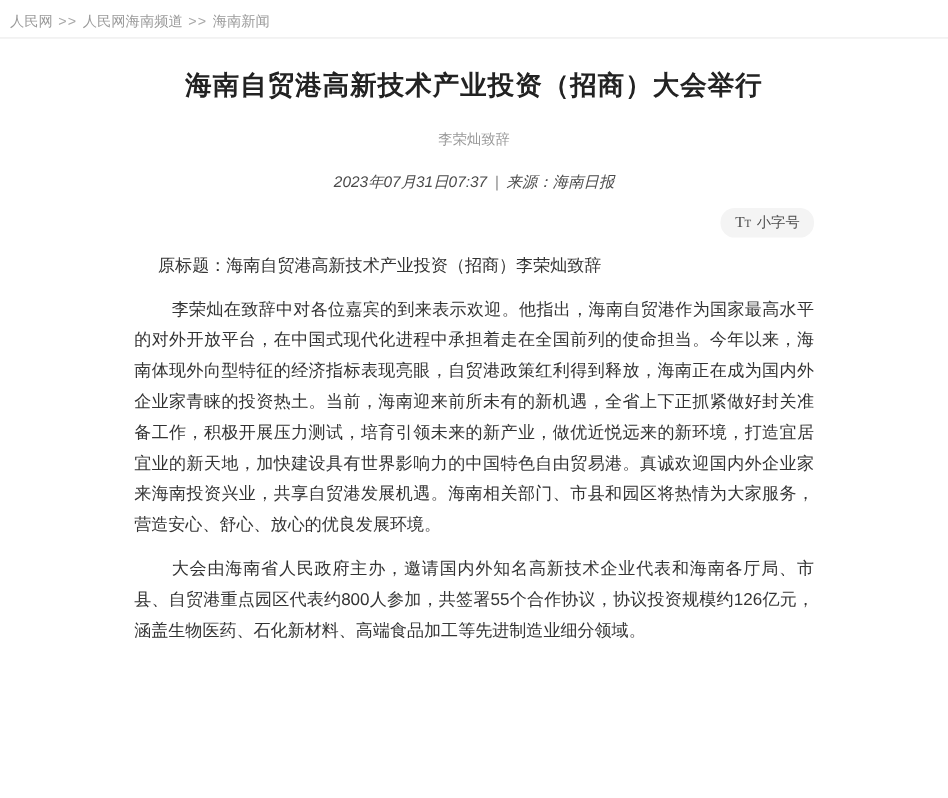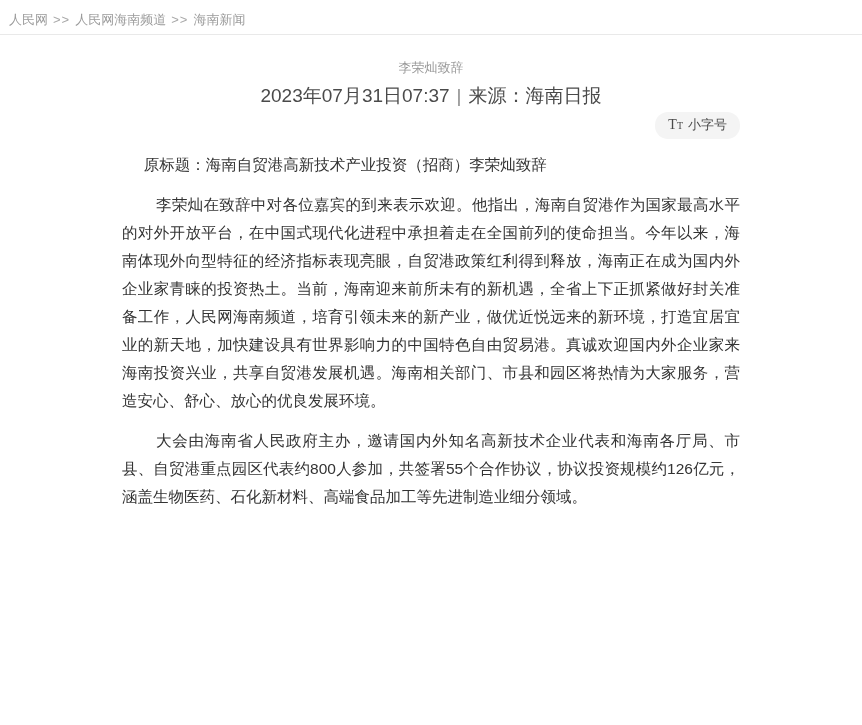--- a/index.html
+++ b/index.html
@@ -27,25 +27,25 @@
   .article-header { text-align: center; }
   .article-title {
     font-size: 24px;
     font-weight: bold;
     color: #222222;
     margin-top: 26px;
     line-height: 33px;
     letter-spacing: 1px;
   }
   .article-subtitle { font-size: 13px; color: #999999; margin-top: 24px; }
-  .article-meta { font-size: 19px; color: #4a4a4a; margin-top: 6px; }
+  .article-meta { font-size: 14px; color: #4a4a4a; margin-top: 21px; font-style: italic; }
   .article-meta .meta-sep { margin: 0 7px; color: #8a8a8a; }
   .article-meta .meta-source { color: #4a4a4a; cursor: pointer; }
   .content { width: 618px; margin: 0 auto; }
-  .toolbar-row { display: flex; justify-content: flex-end; margin-top: 3px; }
+  .toolbar-row { display: flex; justify-content: flex-end; margin-top: 14px; }
   .font-size-button {
     display: inline-flex;
     align-items: baseline;
     background: #f4f4f4;
     border-radius: 13px;
     padding: 4px 13px 5px 13px;
     font-size: 13px;
     color: #4a4a4a;
     cursor: pointer;
     border: none;
@@ -68,37 +68,38 @@
 
 <div class="page">
 
   <div class="breadcrumb">
     <span class="crumb">人民网</span><span class="sep">&gt;&gt;</span><span class="crumb">人民网海南频道</span><span class="sep">&gt;&gt;</span><span class="crumb">海南新闻</span>
   </div>
 
   <div class="top-divider"></div>
 
   <div class="article-header">
+    <h1 class="article-title">海南自贸港高新技术产业投资（招商）大会举行</h1>
     <div class="article-subtitle">李荣灿致辞</div>
     <div class="article-meta">
       <span>2023年07月31日07:37</span><span class="meta-sep">|</span><span>来源：</span><span class="meta-source">海南日报</span>
     </div>
   </div>
 
   <div class="content">
 
     <div class="toolbar-row">
       <button class="font-size-button">
         <span class="font-size-icon"><span class="ft-large">T</span><span class="ft-small">T</span></span>
         <span>小字号</span>
       </button>
     </div>
 
     <div class="article-body">
       <p class="orig-title">原标题：海南自贸港高新技术产业投资（招商）李荣灿致辞</p>
-      <p class="para">李荣灿在致辞中对各位嘉宾的到来表示欢迎。他指出，海南自贸港作为国家最高水平的对外开放平台，在中国式现代化进程中承担着走在全国前列的使命担当。今年以来，海南体现外向型特征的经济指标表现亮眼，自贸港政策红利得到释放，海南正在成为国内外企业家青睐的投资热土。当前，海南迎来前所未有的新机遇，全省上下正抓紧做好封关准备工作，人民网海南频道，培育引领未来的新产业，做优近悦远来的新环境，打造宜居宜业的新天地，加快建设具有世界影响力的中国特色自由贸易港。真诚欢迎国内外企业家来海南投资兴业，共享自贸港发展机遇。海南相关部门、市县和园区将热情为大家服务，营造安心、舒心、放心的优良发展环境。</p>
+      <p class="para">李荣灿在致辞中对各位嘉宾的到来表示欢迎。他指出，海南自贸港作为国家最高水平的对外开放平台，在中国式现代化进程中承担着走在全国前列的使命担当。今年以来，海南体现外向型特征的经济指标表现亮眼，自贸港政策红利得到释放，海南正在成为国内外企业家青睐的投资热土。当前，海南迎来前所未有的新机遇，全省上下正抓紧做好封关准备工作，积极开展压力测试，培育引领未来的新产业，做优近悦远来的新环境，打造宜居宜业的新天地，加快建设具有世界影响力的中国特色自由贸易港。真诚欢迎国内外企业家来海南投资兴业，共享自贸港发展机遇。海南相关部门、市县和园区将热情为大家服务，营造安心、舒心、放心的优良发展环境。</p>
       <p class="para">大会由海南省人民政府主办，邀请国内外知名高新技术企业代表和海南各厅局、市县、自贸港重点园区代表约800人参加，共签署55个合作协议，协议投资规模约126亿元，涵盖生物医药、石化新材料、高端食品加工等先进制造业细分领域。</p>
 
     </div>
 
   </div>
 
 </div>
 
 </body></html>

